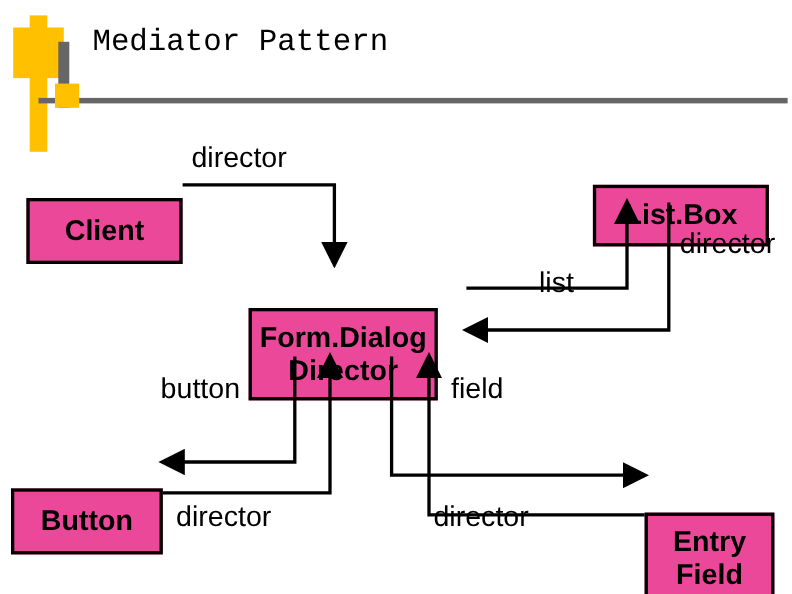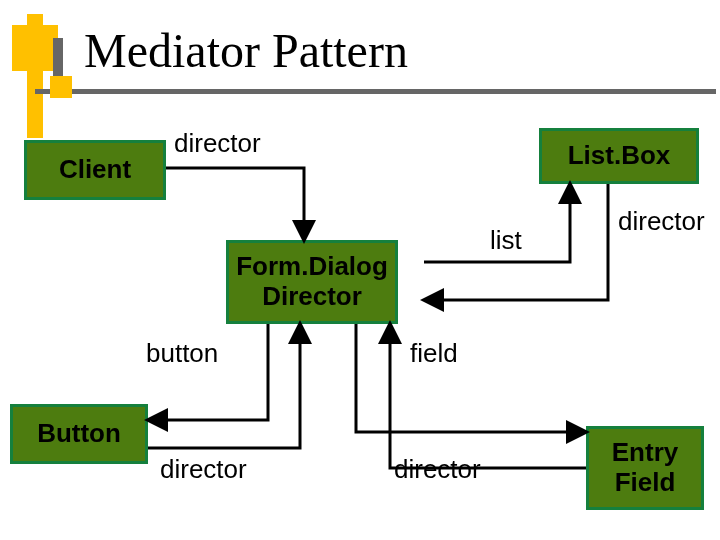--- a/index.html
+++ b/index.html
@@ -42,38 +42,39 @@
   }
   .decor-small {
     left: 50px; top: 76px;
     width: 22px; height: 22px;
     background: #ffc000;
   }
   .title {
     position: absolute;
     left: 84px;
     top: 23px;
-    font-size: 48px;
-    font-family: Liberation Serif, serif;
+    font-size: 28px;
+    font-family: Liberation Mono, monospace;
     color: #000;
   }
   
   .box {
     position: absolute;
-    background: #4d7c0f;
-    border: 3px solid #15803d;
+    background: #ec4899;
+    border: 3px solid #000000;
     box-sizing: border-box;
     display: flex;
     align-items: center;
     justify-content: center;
     text-align: center;
     font-family: "Comic Sans MS", "Comic Sans", cursive, Verdana, sans-serif;
     font-weight: bold;
     color: #000;
     line-height: 1.15;
+    margin-top: 40px;
   }
   .box span { padding: 0 4px; }
   .lbl {
     position: absolute;
     font-family: "Comic Sans MS", "Comic Sans", cursive, Verdana, sans-serif;
     font-weight: normal;
     color: #000;
   }
   svg.wires {
     position: absolute;
@@ -115,21 +116,21 @@
   </div>
 
   <div class="lbl" style="left:174px; top:128px; font-size:26px;">director</div>
 
   <div class="lbl" style="left:618px; top:206px; font-size:26px;">director</div>
 
   <div class="lbl" style="left:146px; top:338px; font-size:26px;">button</div>
 
   <div class="lbl" style="left:374px; top:338px; font-size:26px;margin-left:36px;">field</div>
 
-  <div class="lbl" style="left:490px; top:225px; font-size:26px;">list</div>
+  <div class="lbl" style="left:490px; top:241px; font-size:26px;">list</div>
 
   <div class="lbl" style="left:160px; top:454px; font-size:26px;">director</div>
 
   <div class="lbl" style="left:394px; top:454px; font-size:26px;">director</div>
 
   <svg class="wires" viewBox="0 0 720 540">
     <defs>
       <marker id="arrow" viewBox="0 0 12 12" refX="10" refY="6" markerWidth="8" markerHeight="8" orient="auto-start-reverse">
         <path d="M 0 0 L 12 6 L 0 12 z" fill="#000"></path>
       </marker>

